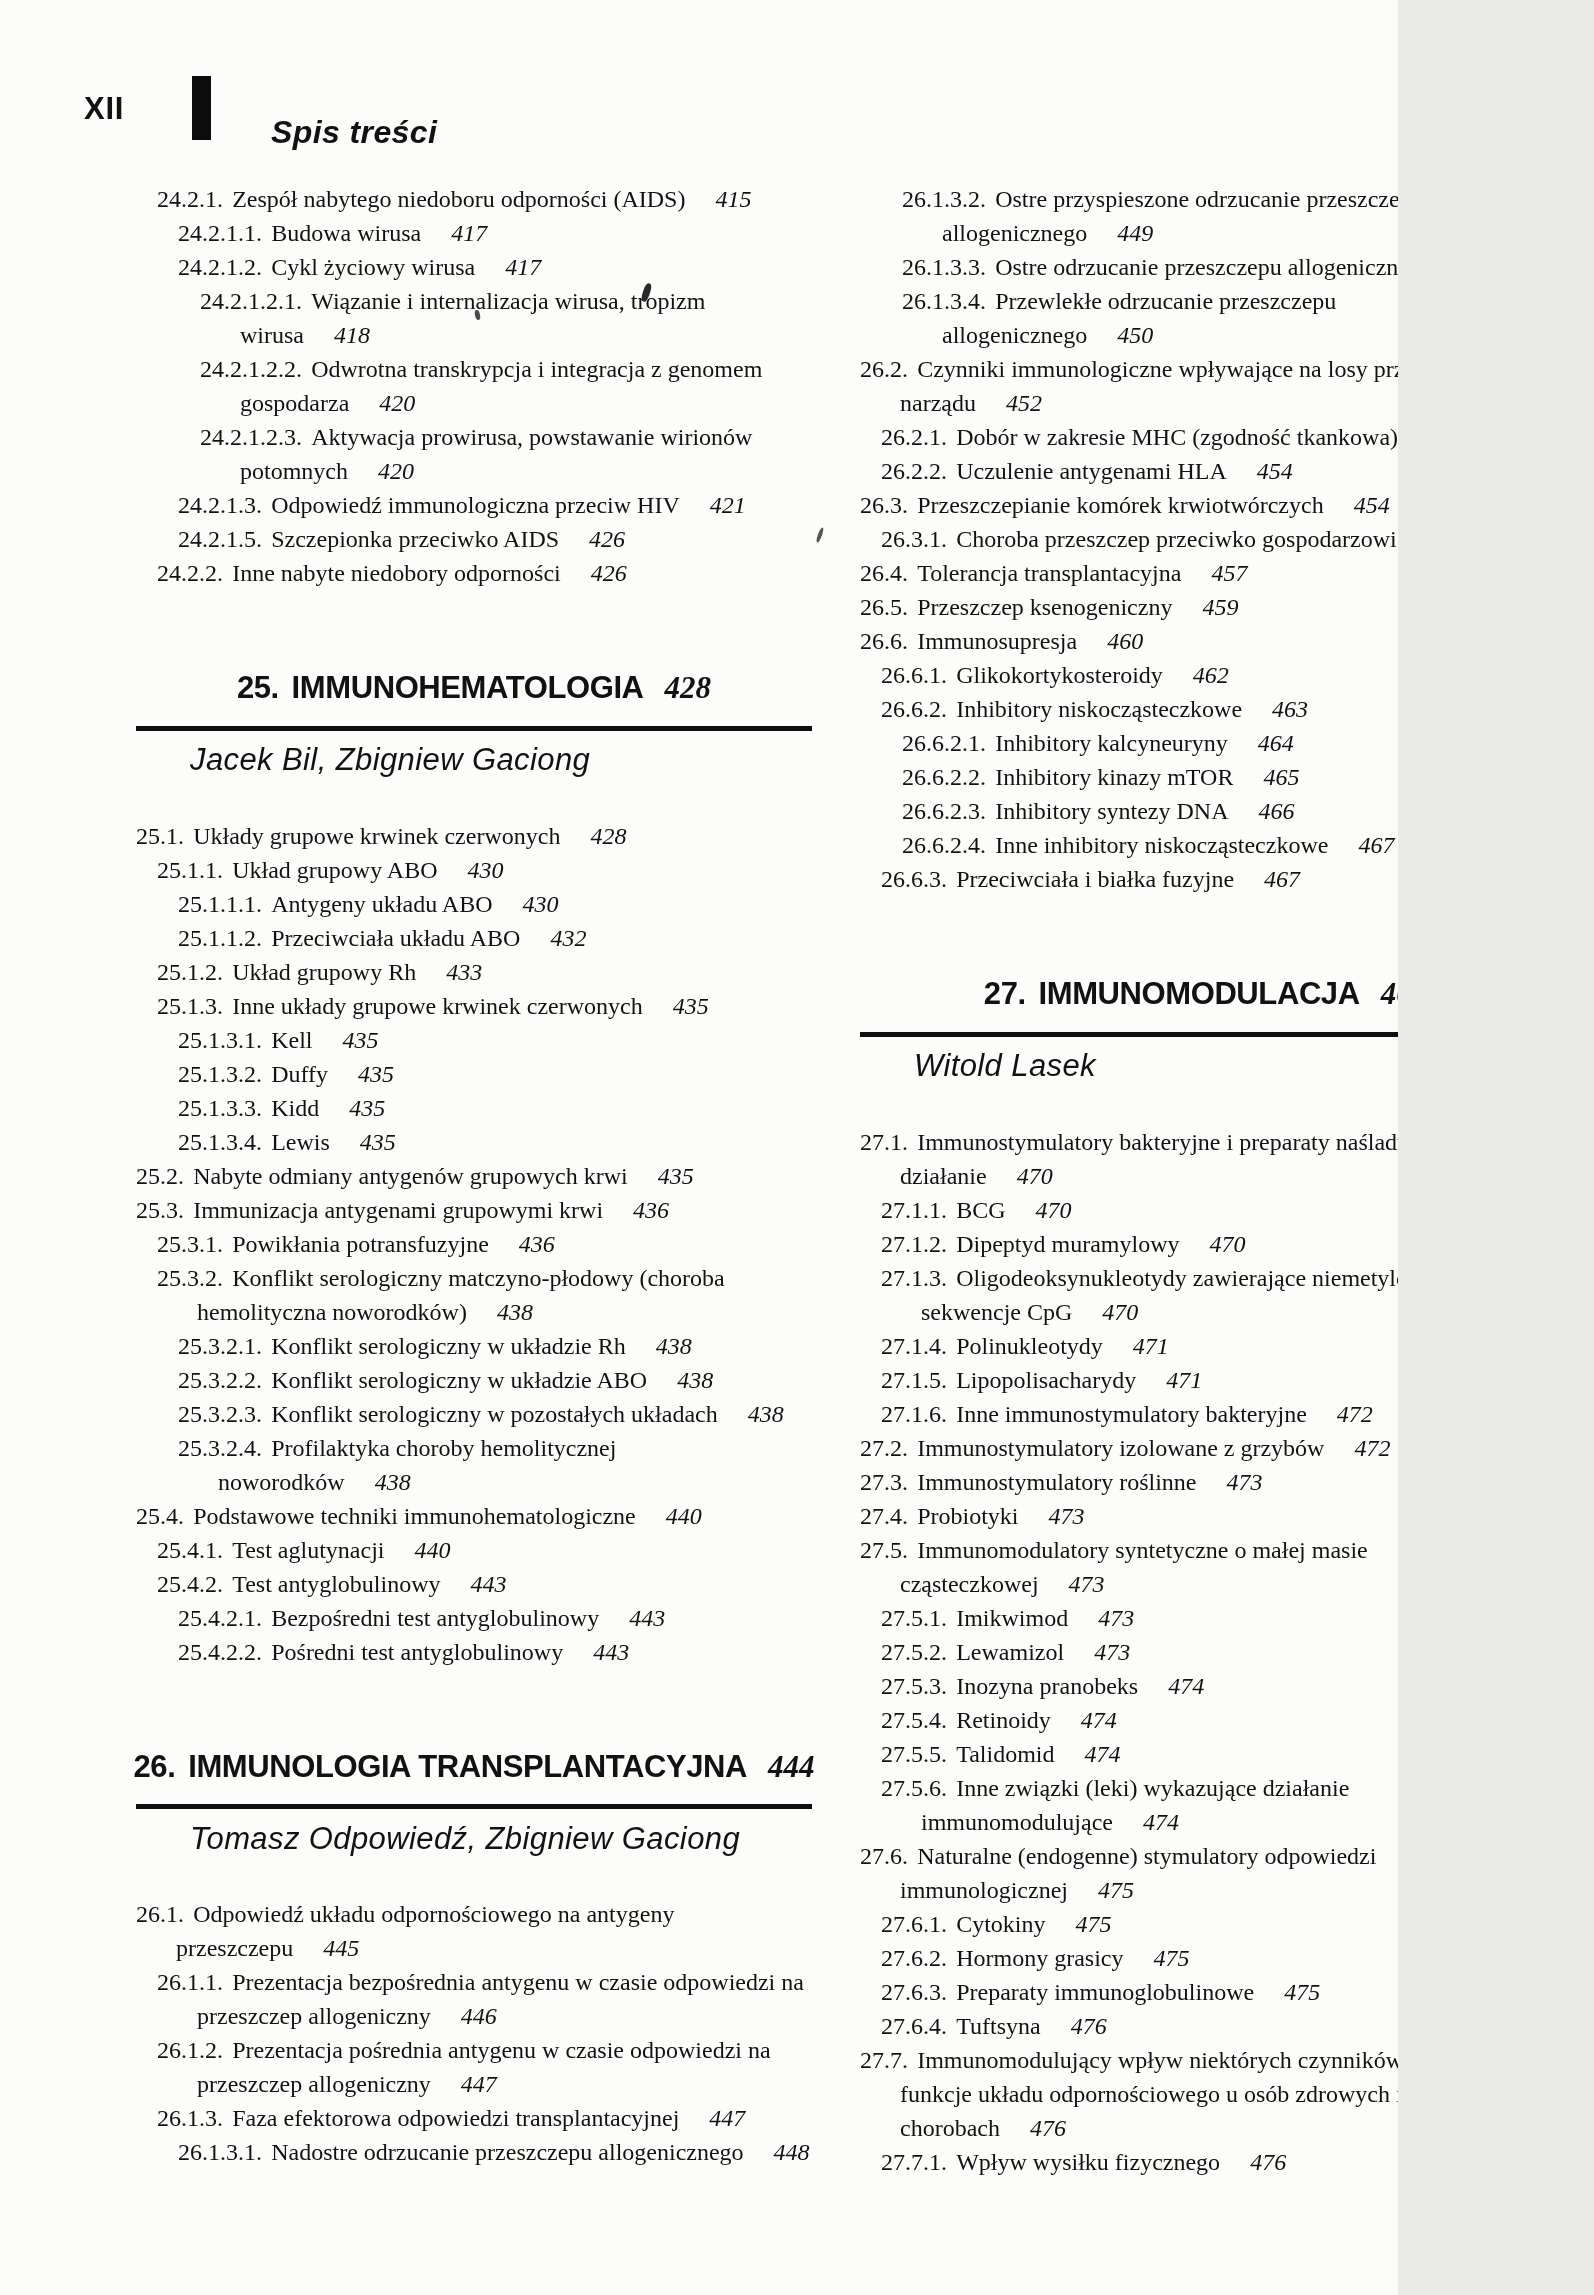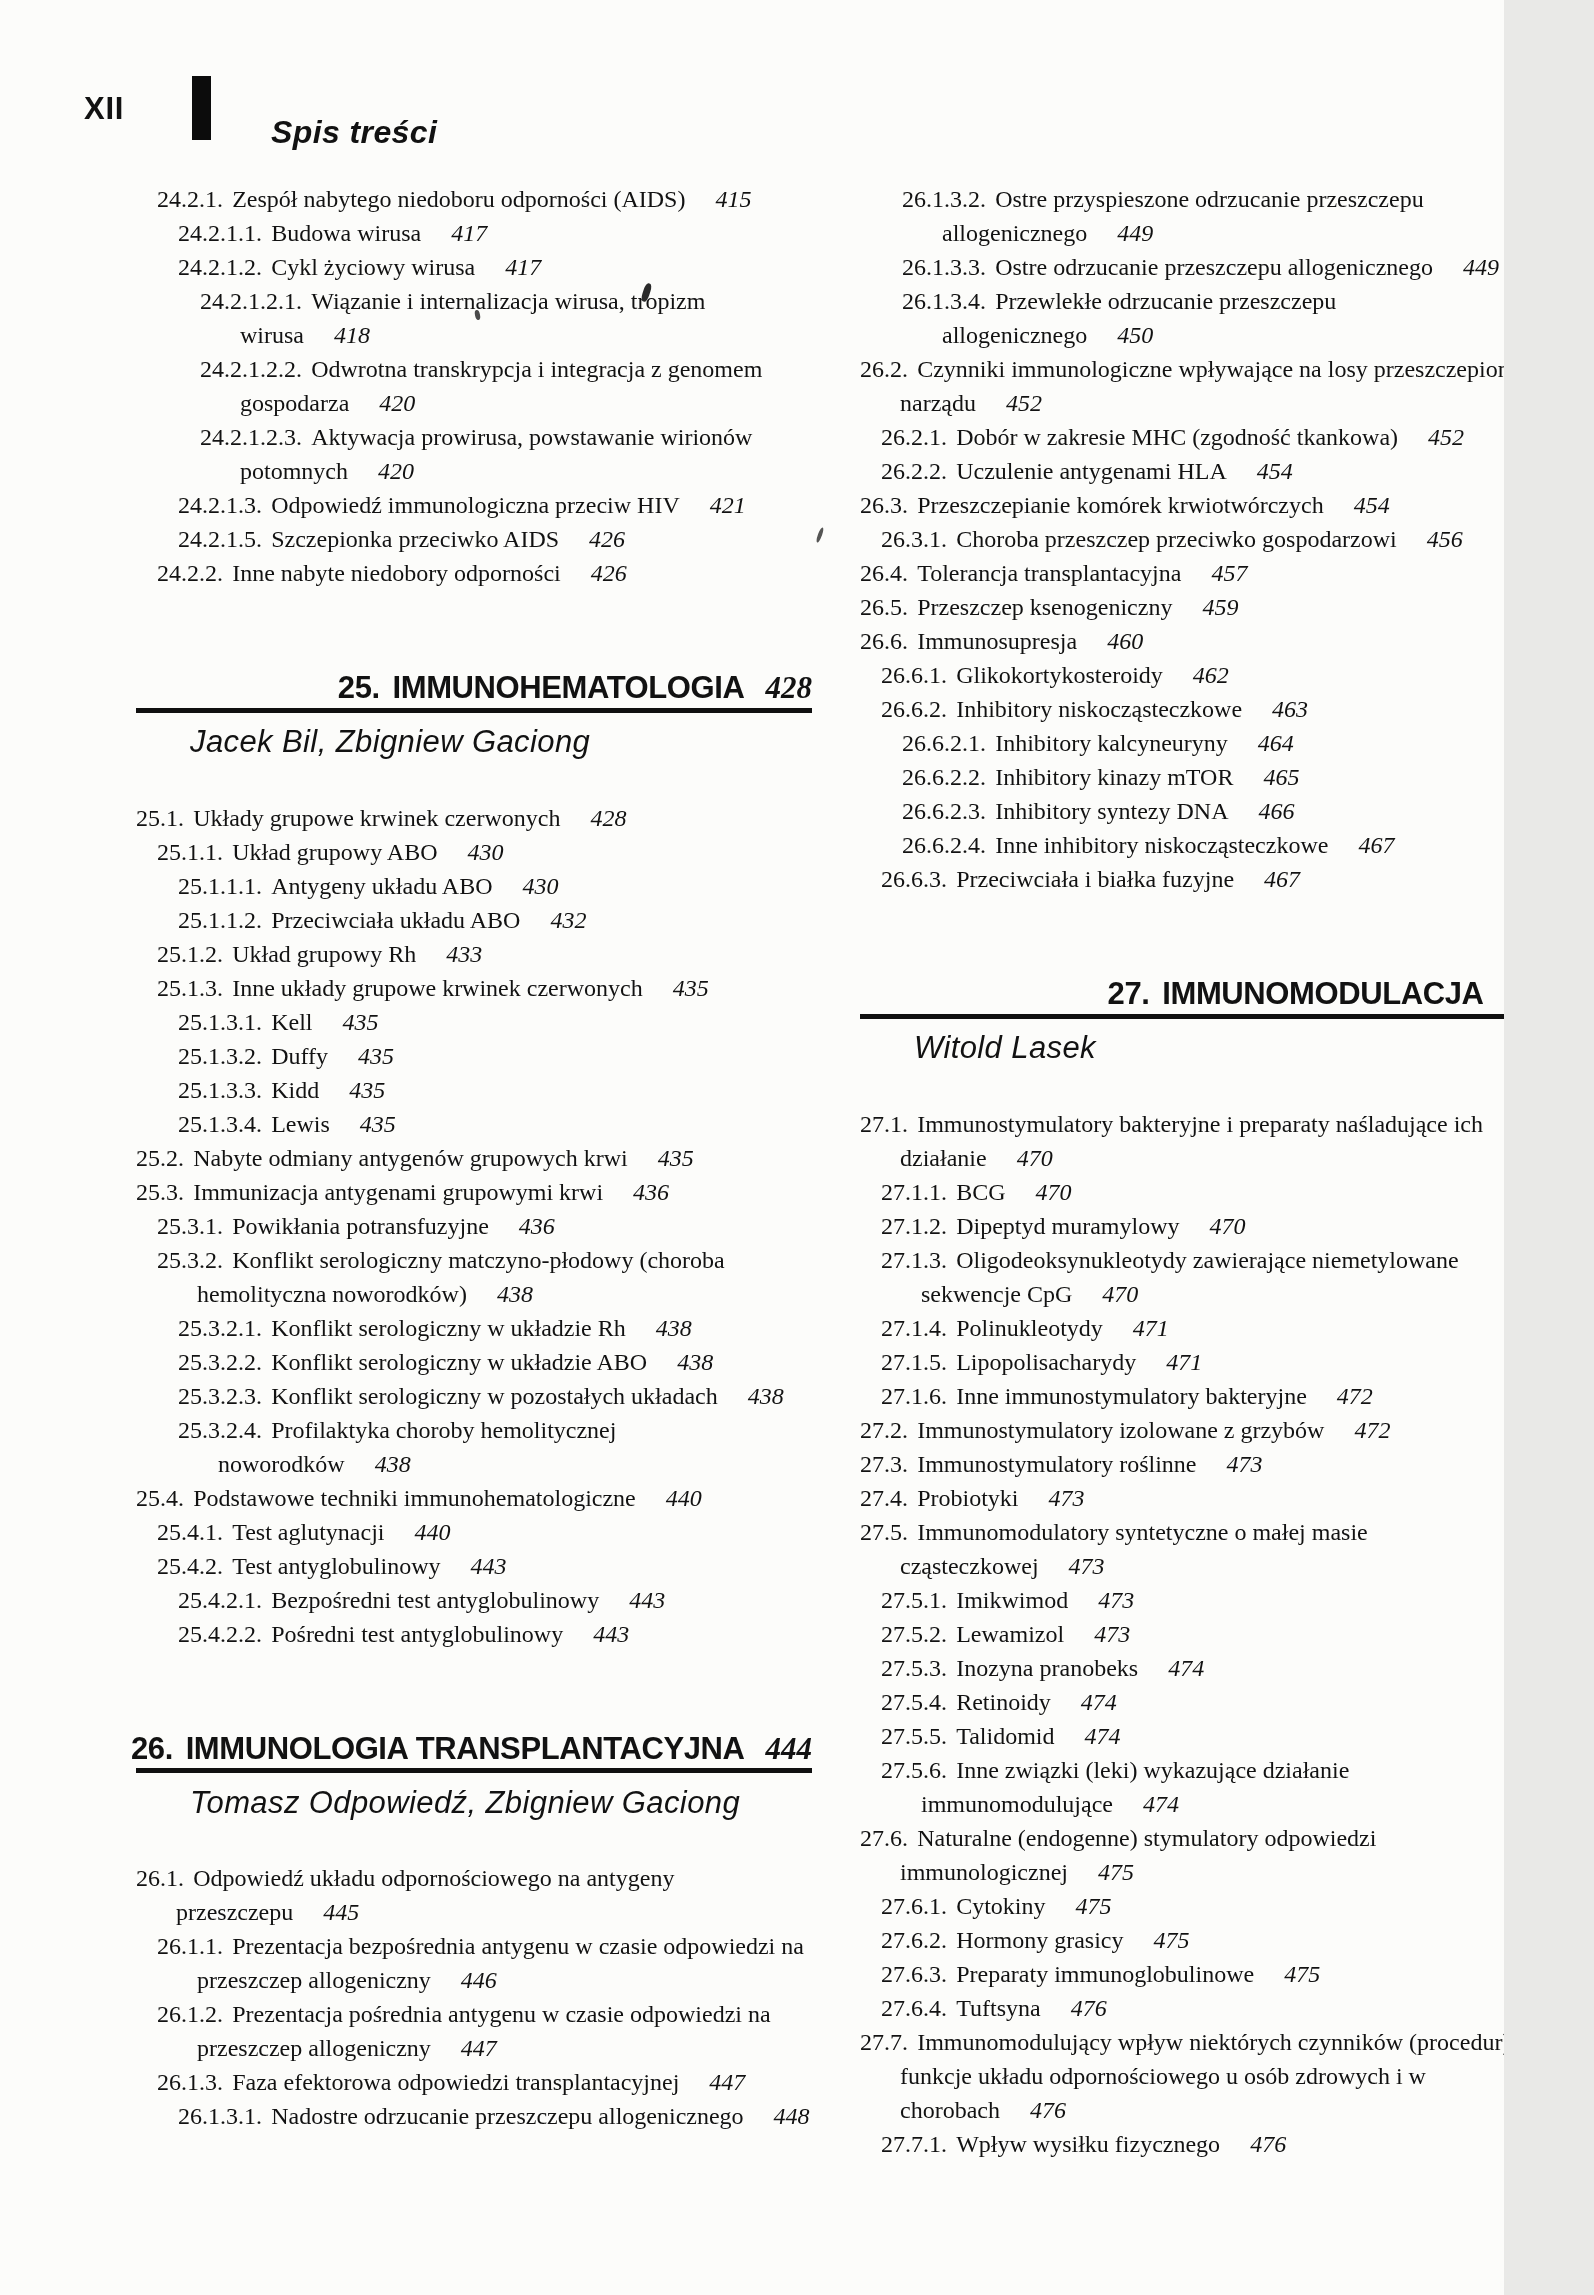--- a/index.html
+++ b/index.html
@@ -3,21 +3,21 @@
 <meta charset="utf-8">
 <style>
   html,body{margin:0;padding:0;}
   body{
     width:1594px;height:2295px;
     background:#e9e9e7;
     font-family:"Liberation Serif", serif;
   }
   .page{
     position:relative;
-    width:1504px;height:2295px;
+    width:1398px;height:2295px;
     background:#fcfcfa;
     color:#121212;
     overflow:hidden;
   }
   
   .header{
     position:absolute;left:84px;top:68px;
     display:flex;align-items:center;
   }
   .folio{
@@ -36,23 +36,23 @@
     margin-left:60px;letter-spacing:0.4px;margin-top:48px;
   }
   
   .col{position:absolute;top:182px;}
   .col-left {left:136px;width:676px;}
   .col-right{left:860px;width:691px;}
   
   .section{margin-top:82px;margin-bottom:41px;}
   .section:first-child{margin-top:0;}
   .sec-row{
-    display:flex;justify-content:flex-end;align-items:flex-end;
+    display:flex;justify-content:center;align-items:flex-end;
     border-bottom:5px solid #101010;
-    padding-bottom:3px;
+    padding-bottom:21px;
   }
   .sec-label{
     font-family:"Liberation Sans", sans-serif;
     font-weight:bold;font-size:31px;line-height:1.05;
     letter-spacing:-0.4px;white-space:nowrap;
   }
   .sec-num{margin-right:12.8px;}
   .sec-page{
     font-family:"Liberation Serif", serif;
     font-weight:bold;font-style:italic;

